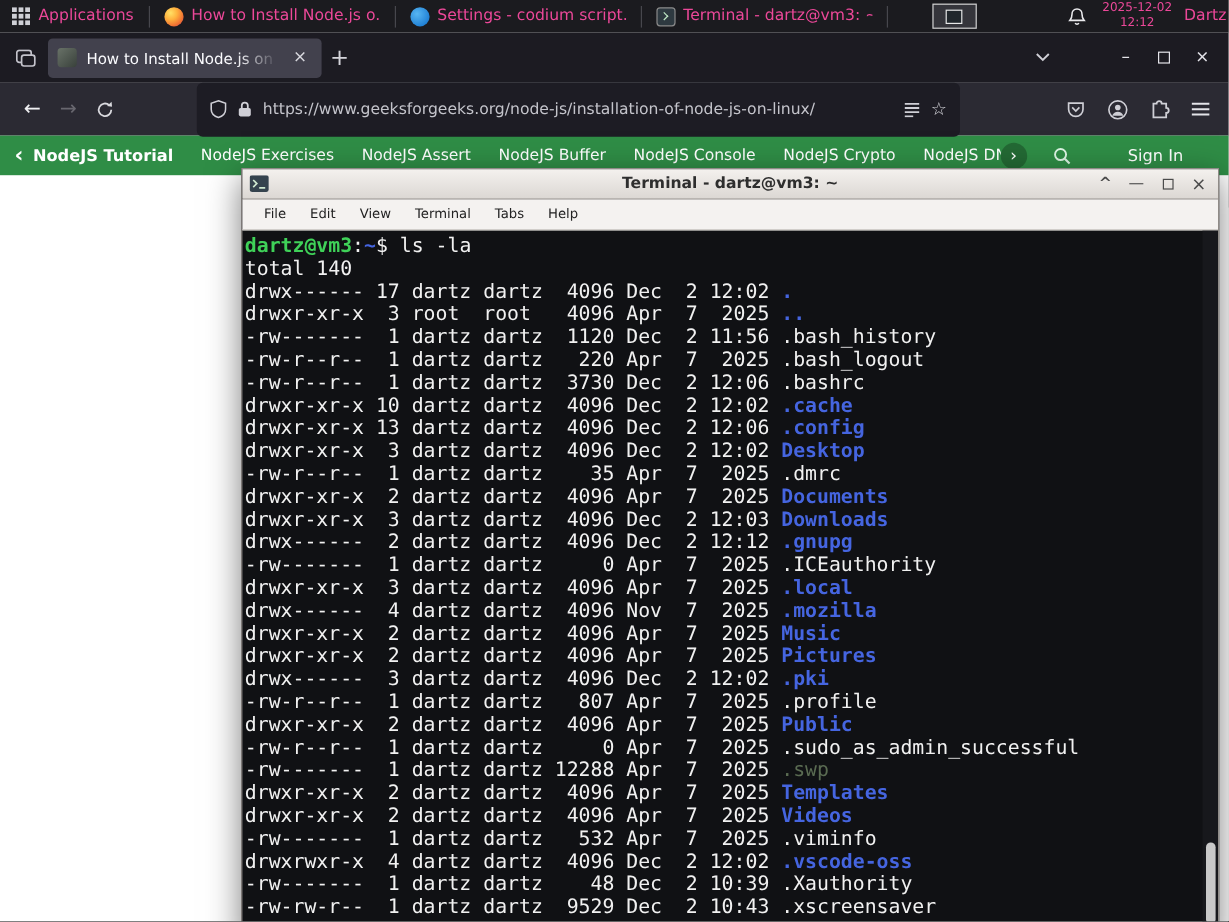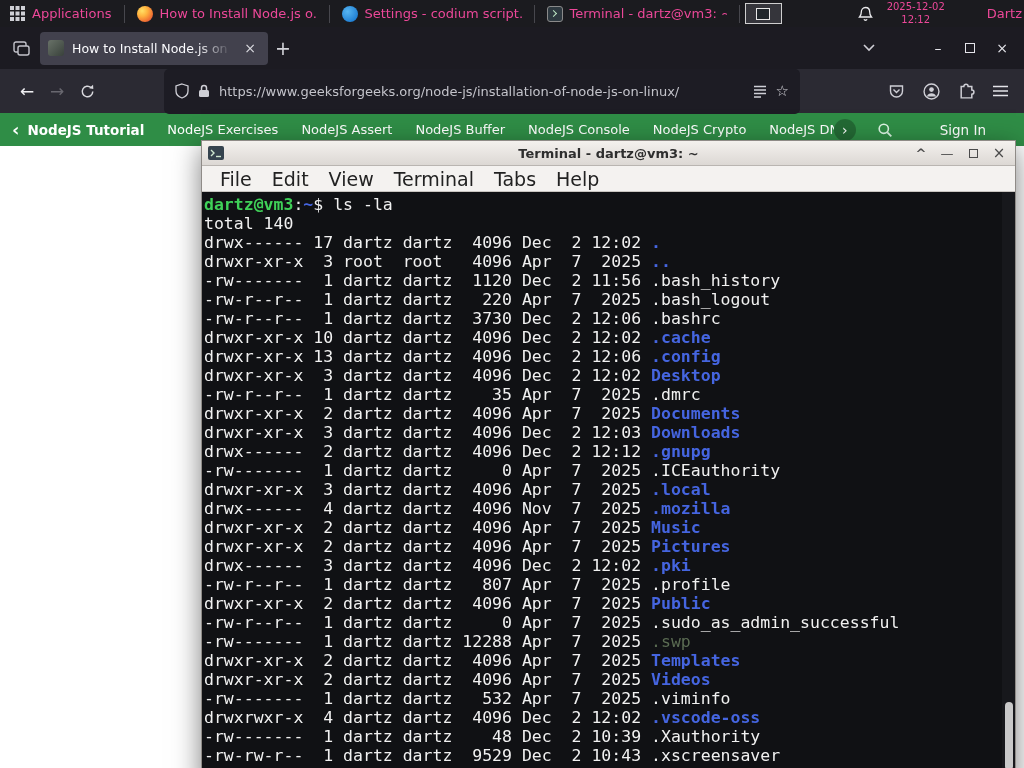--- a/index.html
+++ b/index.html
@@ -26,21 +26,21 @@
   .ti-codium { border-radius:50%; background:radial-gradient(circle at 35% 35%, #57b6f2, #1f7fd4 75%); }
   .ti-terminal { background:#2e3940; border:1px solid #8a8a8a; position:relative; }
   .ti-terminal::after { content:""; position:absolute; left:3px; top:4px; width:4px; height:4px;
     border-left:1.5px solid #bfe8c4; border-bottom:1.5px solid #bfe8c4; transform:rotate(-135deg); }
   .panel-right { margin-left:auto; display:flex; align-items:center; }
   .pager { width:37px; height:21px; background:#35353b; border:1px solid #cfcfcf; margin-right:76px;
     display:flex; align-items:center; justify-content:center; }
   .pager-win { width:14px; height:12px; background:#20262b; border:1px solid #e8e8e8; }
   .bell-wrap { margin-right:14px; display:flex; align-items:center; }
   .clock { text-align:center; font-size:10px; line-height:1.25; margin-right:10px; white-space:nowrap; }
-  .user { font-size:13px; margin-right:2px; white-space:nowrap;margin-left:32px; }
+  .user { font-size:13px; margin-right:2px; white-space:nowrap; }
 
   
   #browser { position:absolute; top:27px; left:0; right:0; bottom:0; background:#fff; }
   #tabbar {
     height:42px; background:var(--tabbar-bg,#1c1b22); display:flex; align-items:center;
     padding:0 6px; color:#d7d7dd;
   }
   .fxview { width:30px; height:30px; display:grid; place-items:center; border-radius:4px; }
   .tab {
     height:33px; width:228px; margin-left:4px; background:var(--active-tab-bg,#42414d);
@@ -102,21 +102,21 @@
   .tb-icon { position:absolute; left:6px; top:4px; }
   .tb-title { flex:1; text-align:center; font-size:13px; font-weight:bold; color:#2e2e2e; }
   .tb-btns { position:absolute; right:9px; top:0; height:100%; display:flex; align-items:center;
     gap:12px; color:#4b4b4b; }
   .tb-btn { font-size:13px; line-height:1; display:grid; place-items:center; width:14px; }
   .tb-box { width:9px; height:9px; border:1.5px solid #4b4b4b; display:inline-block; }
   .menubar {
     height:26px; flex:0 0 auto; background:#f4f2f0; border-bottom:1px solid #c9c5c1;
     display:flex; align-items:center; padding-left:8px;
   }
-  .menu-item { font-size:19px; color:#222; padding:2px 10px; }
+  .menu-item { font-size:11px; color:#222; padding:2px 10px; }
   .term-body {
     flex:1; position:relative; overflow:hidden; padding:3px 14px 0 2px;
     font-family:"DejaVu Sans Mono","Liberation Mono",monospace;
     font-size:16.5px; color:var(--term-fg,#f1f1f1);
   }
   .t-line { white-space:pre; height:19px; line-height:19px; }
   .c-green { color:var(--prompt-green,#3fd158); font-weight:bold; }
   .c-blue  { color:var(--dir-blue,#4565e0); font-weight:bold; }
   .fn-dir  { color:var(--dir-blue,#4565e0); font-weight:bold; }
   .fn-file { color:inherit; }

